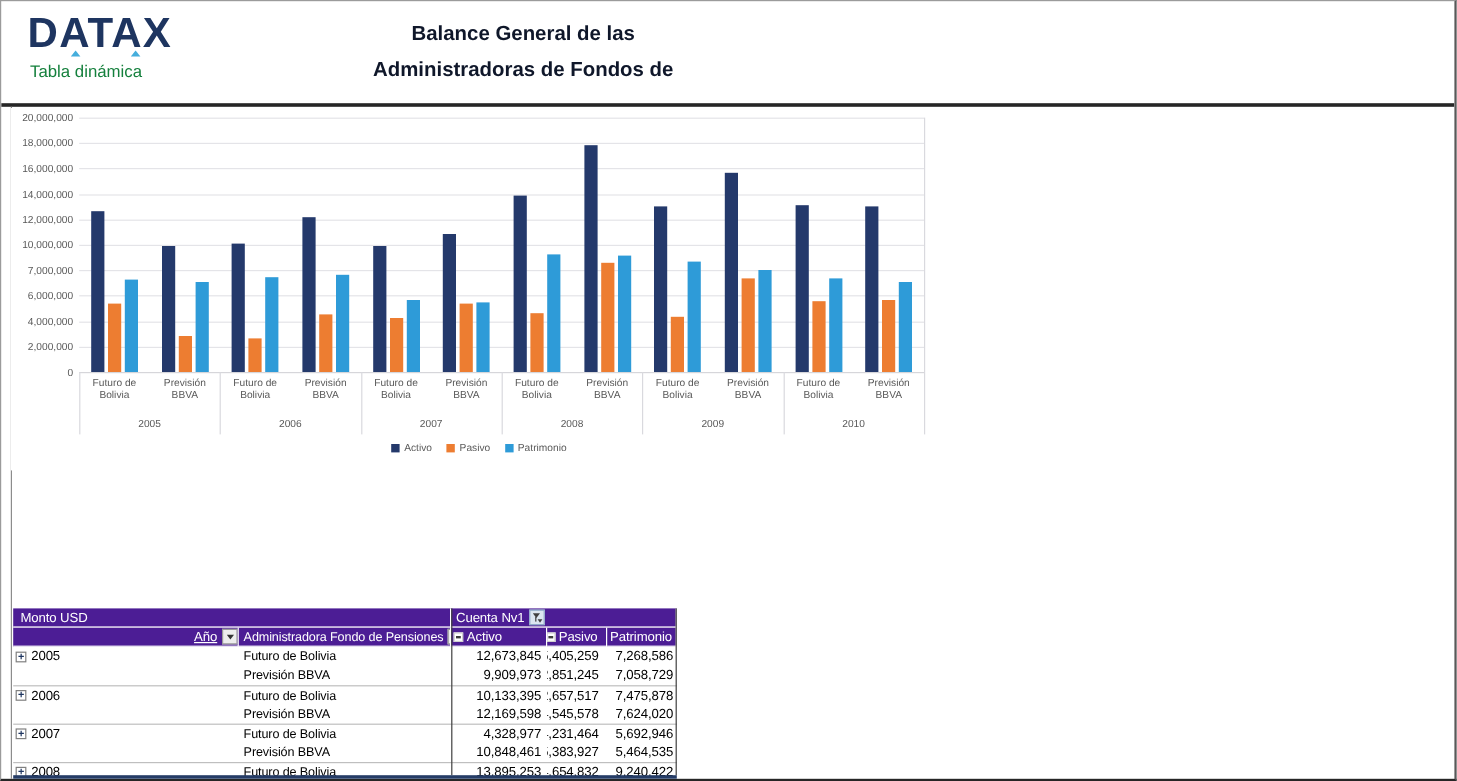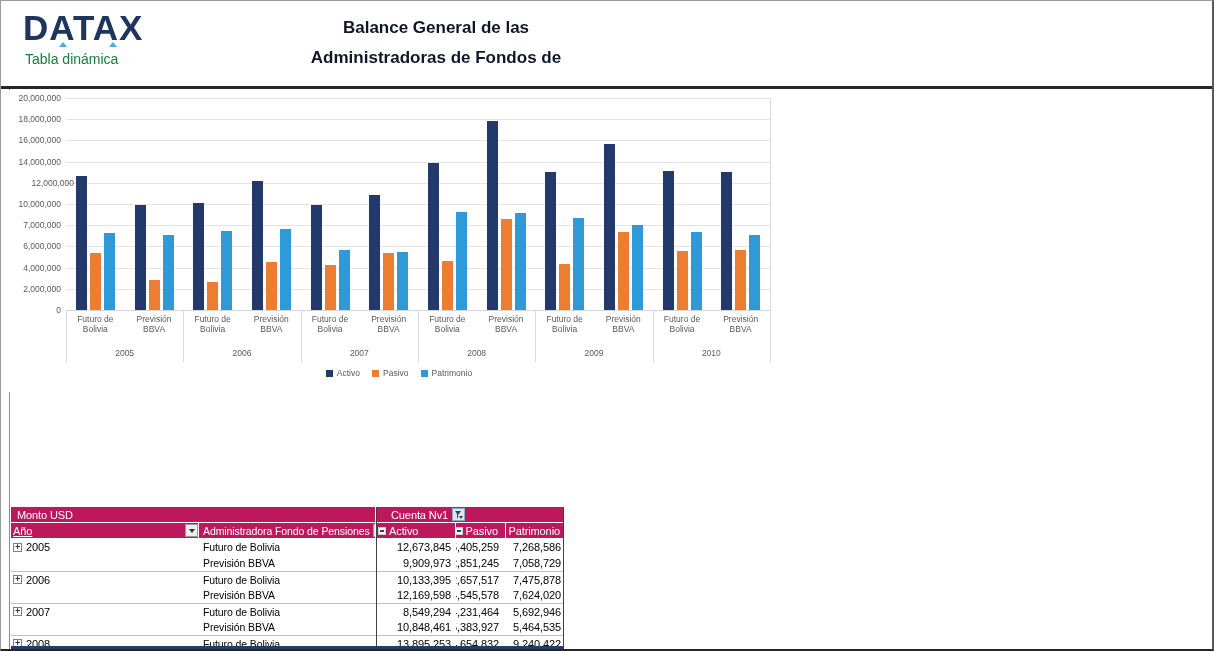--- a/index.html
+++ b/index.html
@@ -30,25 +30,25 @@
   .catlabel{position:absolute;text-align:center;font-size:8.5px;color:#595959;line-height:10px;}
   .yearlabel{position:absolute;text-align:center;font-size:8.5px;color:#595959;}
   .sep{position:absolute;width:1px;background:#D9D9DE;}
   .legend{position:absolute;left:0;top:278px;width:780px;display:flex;justify-content:center;gap:12px;}
   .legend-item{display:flex;align-items:center;gap:4px;font-size:8.5px;color:#595959;}
   .legend-swatch{width:7px;height:7px;display:inline-block;}
 
   
   .pivot{position:absolute;left:10px;top:506px;width:553px;font-size:11px;letter-spacing:-0.1px;}
   .prow{display:flex;height:16px;box-sizing:border-box;align-items:center;background:#fff;}
-  .phead{background:#be185d;color:#fff;}
+  .phead{background:#4c1d95;color:#fff;text-align:right;}
   .phead .pcell{border-right:1px solid #fff;border-bottom:1px solid #fff;}
   .pcell{height:16px;box-sizing:border-box;display:flex;align-items:center;overflow:hidden;white-space:nowrap;}
   .c-corner{width:365px;padding-left:6px;}
-  .c-colfield{width:188px;padding-left:15px;gap:4px;}
+  .c-colfield{width:188px;padding-left:4px;gap:4px;}
   .c-year{width:188px;padding-left:2px;gap:4px;}
   .c-admin{width:177px;padding-left:4px;gap:3px;font-size:10.5px;}
   .c-admin .lbl{flex:1;}
   .c-activo{width:80px;padding-left:2px;padding-right:5px;gap:3px;}
   .c-pasivo{width:50px;padding-right:7px;justify-content:flex-end;gap:3px;}
   .c-patrim{width:58px;padding-right:3px;justify-content:flex-end;gap:3px;}
   .num{justify-content:flex-end;text-align:left;color:#000;}
   .hl{flex:1;text-decoration:underline;}
   .group-start{border-top:1px solid #BFBFBF;}
   .ddbtn{width:13px;height:13px;background:#EDEDED;border:1px solid #9a9a9a;box-sizing:border-box;
@@ -90,21 +90,21 @@
       <div class="ytick" style="left: 2px; top: 193.8px;">2,000,000</div>
       <div class="gridline" style="left: 57px; top: 177.6px; width: 704px;"></div>
       <div class="ytick" style="left: 2px; top: 172.6px; text-align: right;">4,000,000</div>
       <div class="gridline" style="left: 57px; top: 156.4px; width: 704px;"></div>
       <div class="ytick" style="left: 2px; top: 151.4px;">6,000,000</div>
       <div class="gridline" style="left: 57px; top: 135.2px; width: 704px;"></div>
       <div class="ytick" style="left: 2px; top: 130.2px;">7,000,000</div>
       <div class="gridline" style="left: 57px; top: 114px; width: 704px;"></div>
       <div class="ytick" style="left: 2px; top: 109px;">10,000,000</div>
       <div class="gridline" style="left: 57px; top: 92.8px; width: 704px;"></div>
-      <div class="ytick" style="left: 15px; top: 87.8px; text-align: right;">12,000,000</div>
+      <div class="ytick" style="left: 2px; top: 87.8px; text-align: right;">12,000,000</div>
       <div class="gridline" style="left: 57px; top: 71.6px; width: 704px;"></div>
       <div class="ytick" style="left: 2px; top: 66.6px;">14,000,000</div>
       <div class="gridline" style="left: 57px; top: 50.4px; width: 704px;"></div>
       <div class="ytick" style="left: 2px; top: 45.4px;">16,000,000</div>
       <div class="gridline" style="left: 57px; top: 29.2px; width: 704px;"></div>
       <div class="ytick" style="left: 2px; top: 24.2px;">18,000,000</div>
       <div class="gridline" style="left: 57px; top: 8px; width: 704px;"></div>
       <div class="ytick" style="left: 2px; top: 3px;">20,000,000</div>
       <div class="bar" style="left: 66.8px; top: 86px; height: 134px; background: rgb(36, 57, 107);"></div>
       <div class="bar" style="left: 125.5px; top: 115px; height: 105px; background: rgb(36, 57, 107);"></div>
@@ -285,21 +285,21 @@
           <div class="pcell c-activo num">12,169,598</div>
           <div class="pcell c-pasivo num">4,545,578</div>
           <div class="pcell c-patrim num">7,624,020</div>
         </div>
         <div class="prow group-start">
           <div class="pcell c-year">
             <span class="expbox">+</span>
             <span>2007</span>
           </div>
           <div class="pcell c-admin">Futuro de Bolivia</div>
-          <div class="pcell c-activo num">8,549,294</div>
+          <div class="pcell c-activo num">4,328,977</div>
           <div class="pcell c-pasivo num">4,231,464</div>
           <div class="pcell c-patrim num">5,692,946</div>
         </div>
         <div class="prow">
           <div class="pcell c-year"></div>
           <div class="pcell c-admin">Previsión BBVA</div>
           <div class="pcell c-activo num">10,848,461</div>
           <div class="pcell c-pasivo num">5,383,927</div>
           <div class="pcell c-patrim num">5,464,535</div>
         </div>

